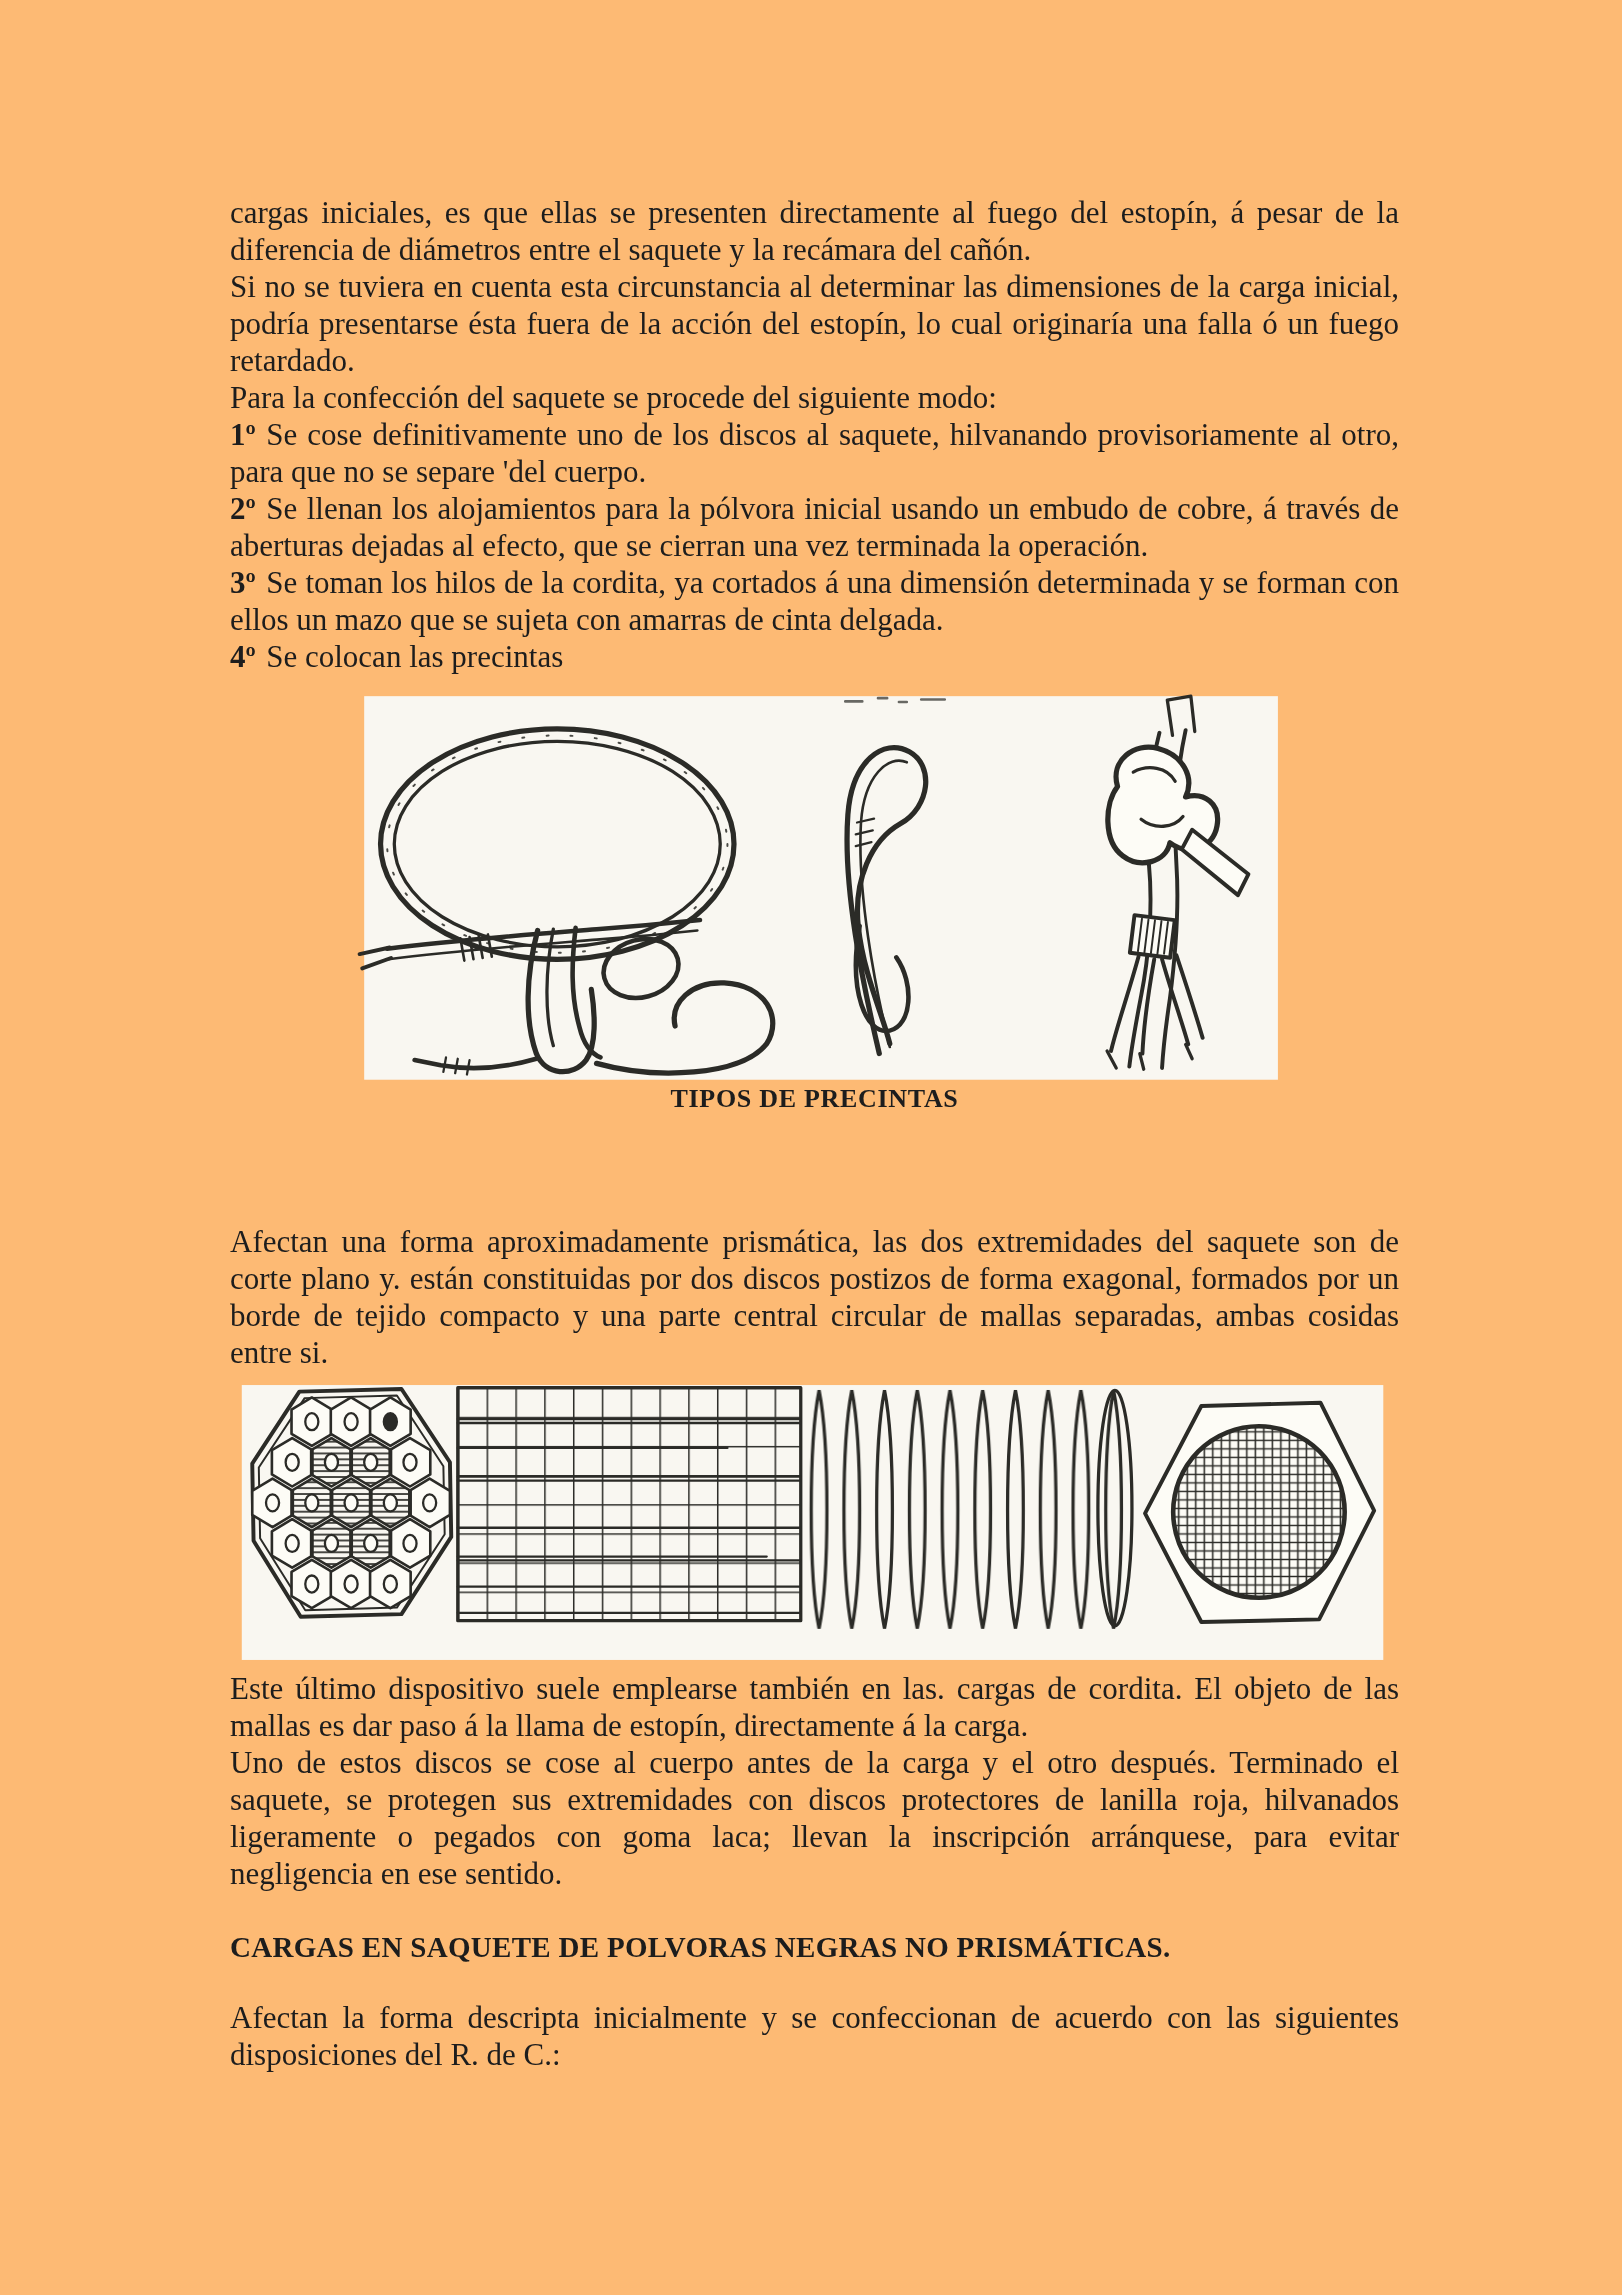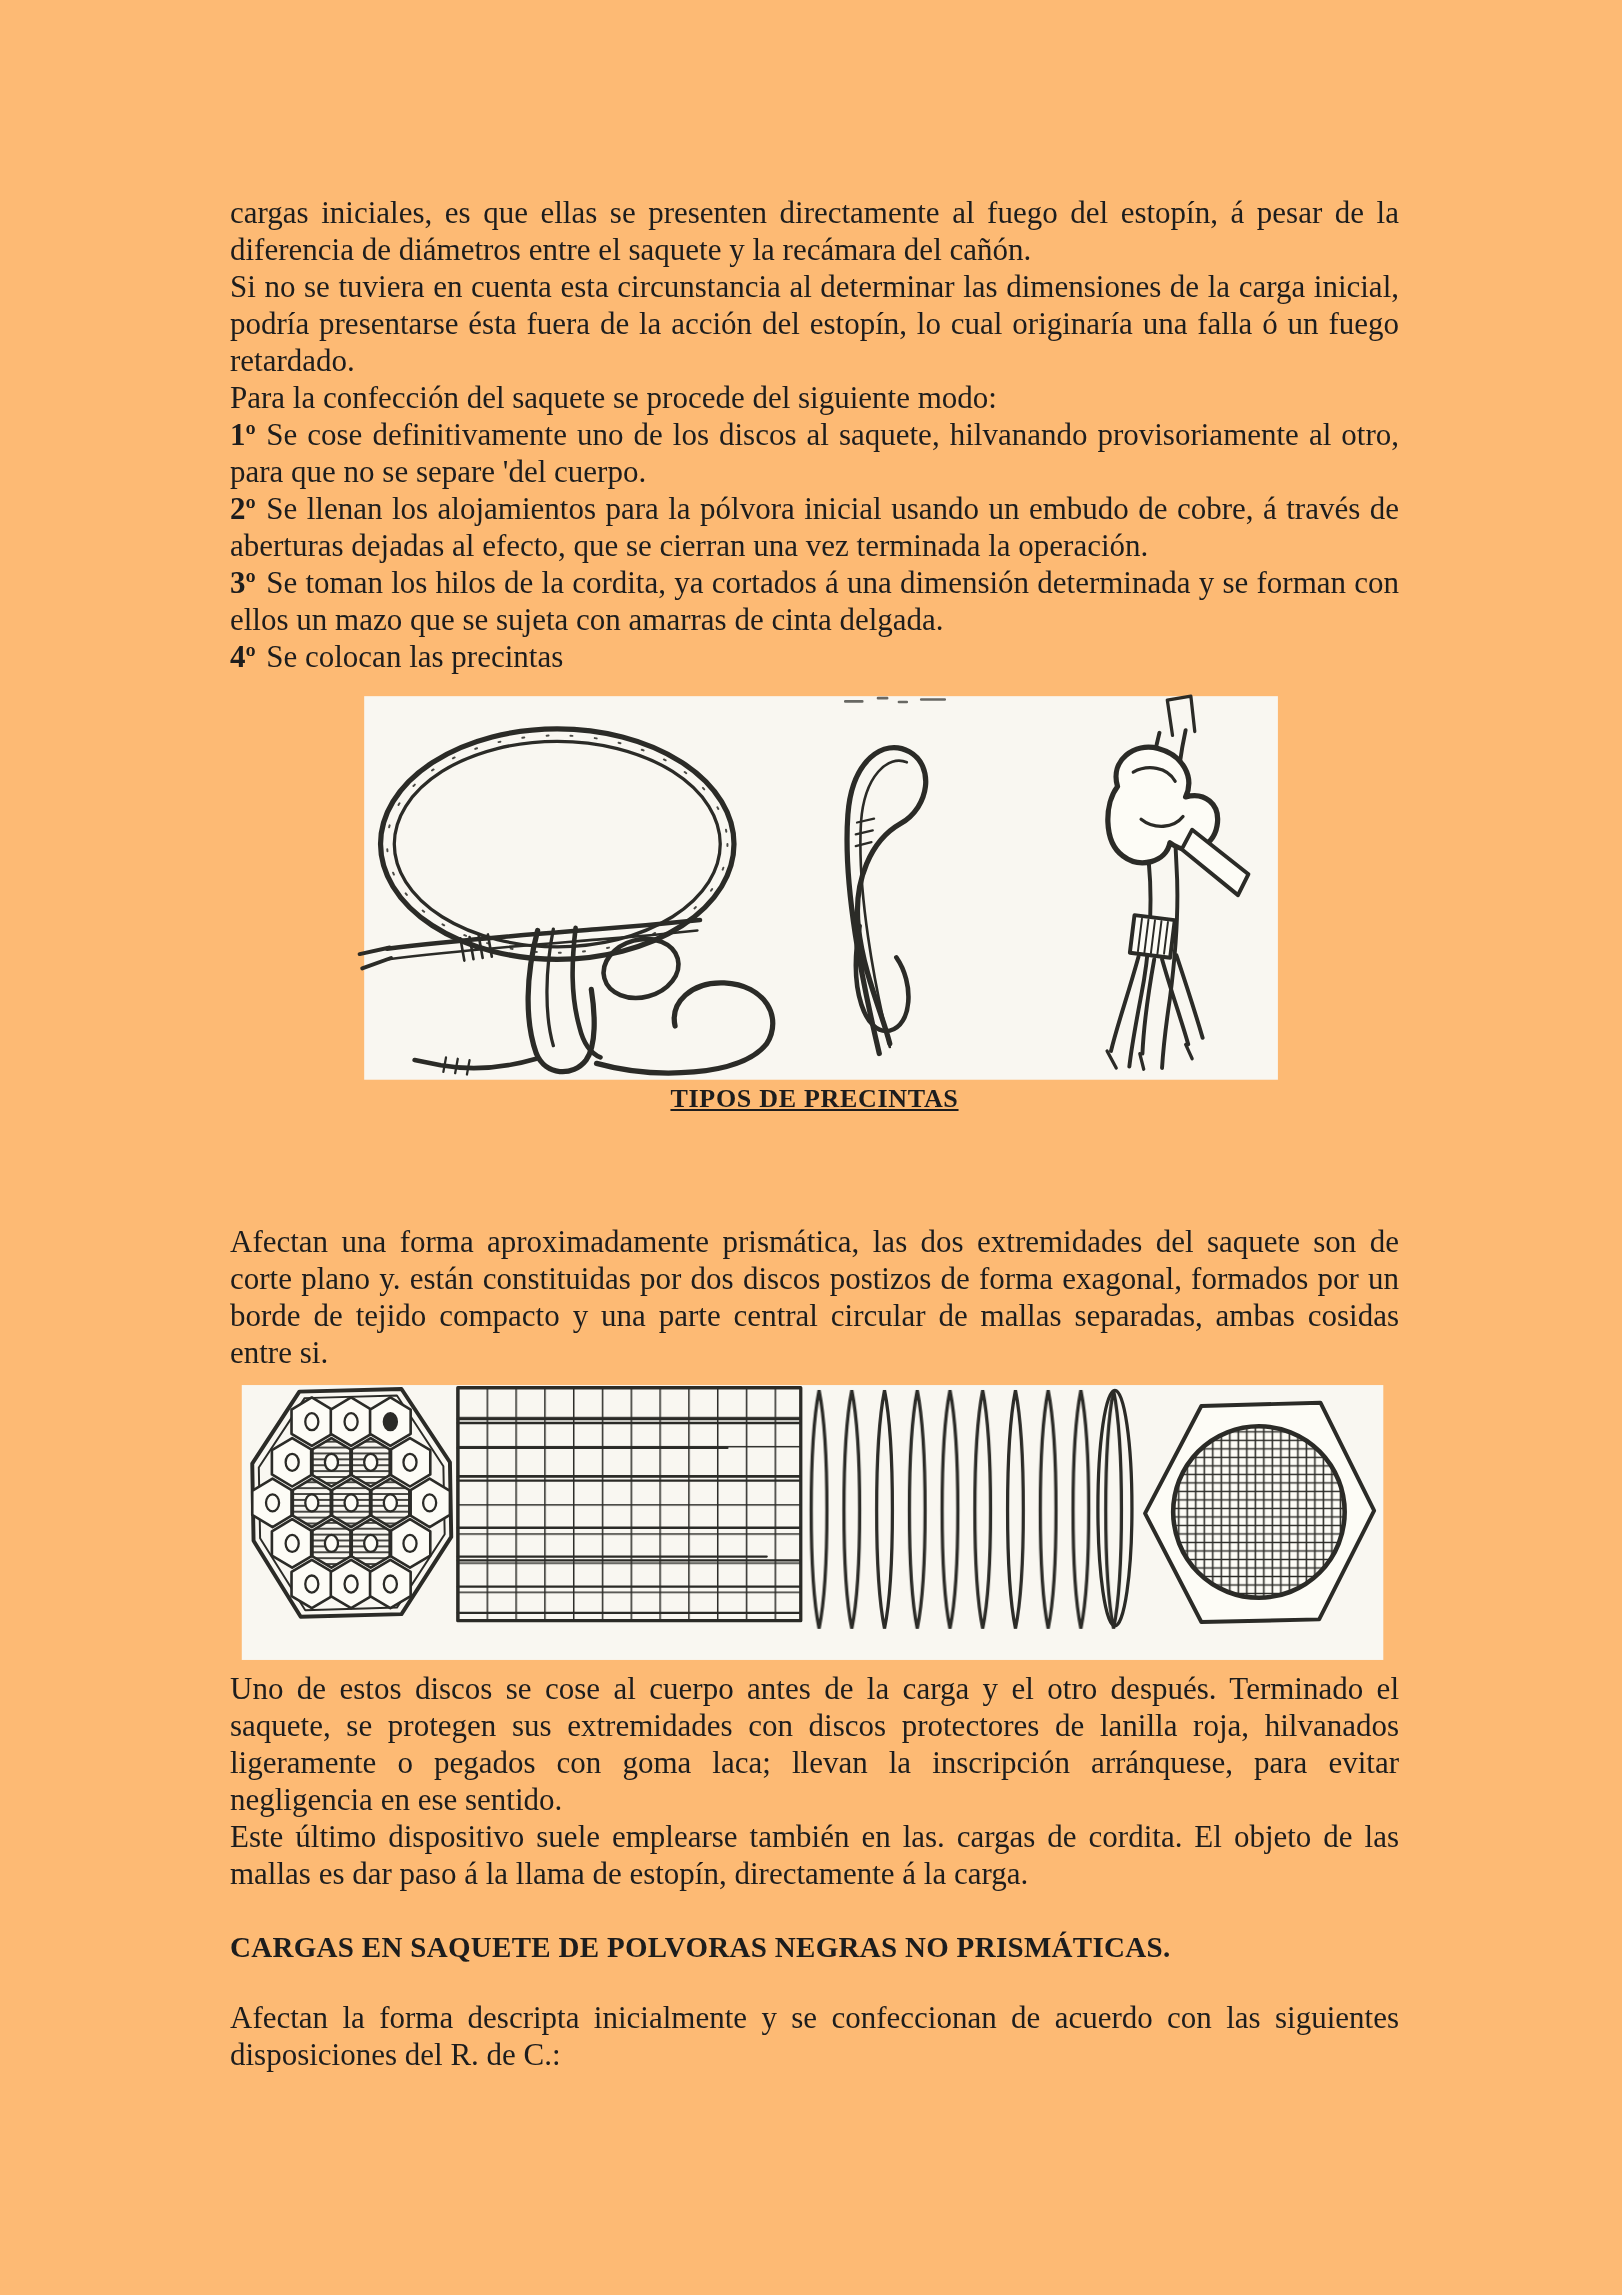--- a/index.html
+++ b/index.html
@@ -31,21 +31,20 @@
   .fig1 { top: 687px; }
   .fig2 { top: 1385px; }
   .caption {
     position: absolute;
     left: 230px; top: 1084px;
     width: 1169px;
     text-align: center;
     font-weight: bold;
     font-size: 26px;
     letter-spacing: 0.7px;
-    text-decoration: underline;
   }
   .h {
     position: absolute;
     left: 230px;
     width: 1169px;
     margin: 0;
     font-size: 29px;
     font-weight: bold;
     line-height: 37px;
     letter-spacing: 0.3px;
@@ -199,21 +198,21 @@
       <ellipse cx="1352" cy="188" rx="26" ry="180" stroke-width="5"></ellipse>
     </g>
 
     <g class="ink">
       <polygon points="1398,196 1484,32 1666,27 1748,192 1664,358 1484,362" stroke-width="6" fill="#fdfcf6"></polygon>
       <circle cx="1572" cy="194" r="131" fill="url(#p-mesh)" stroke-width="7"></circle>
     </g>
   </svg>
 
   <div class="textblock mid-pars">
+    <p>Este último dispositivo suele emplearse también en las. cargas de cordita. El objeto de las mallas es dar paso á la llama de estopín, directamente á la carga.</p>
     <p>Uno de estos discos se cose al cuerpo antes de la carga y el otro después. Terminado el saquete, se protegen sus extremidades con discos protectores de lanilla roja, hilvanados ligeramente o pegados con goma laca; llevan la inscripción arránquese, para evitar negligencia en ese sentido.</p>
-    <p>Este último dispositivo suele emplearse también en las. cargas de cordita. El objeto de las mallas es dar paso á la llama de estopín, directamente á la carga.</p>
   </div>
 
   <h2 class="h h-second">CARGAS EN SAQUETE DE POLVORAS NEGRAS NO PRISMÁTICAS.</h2>
   <p class="textblock sec2">Afectan la forma descripta inicialmente y se confeccionan de acuerdo con las siguientes disposiciones del R. de C.:</p>
 
 </div>
 
 
 </body></html>

